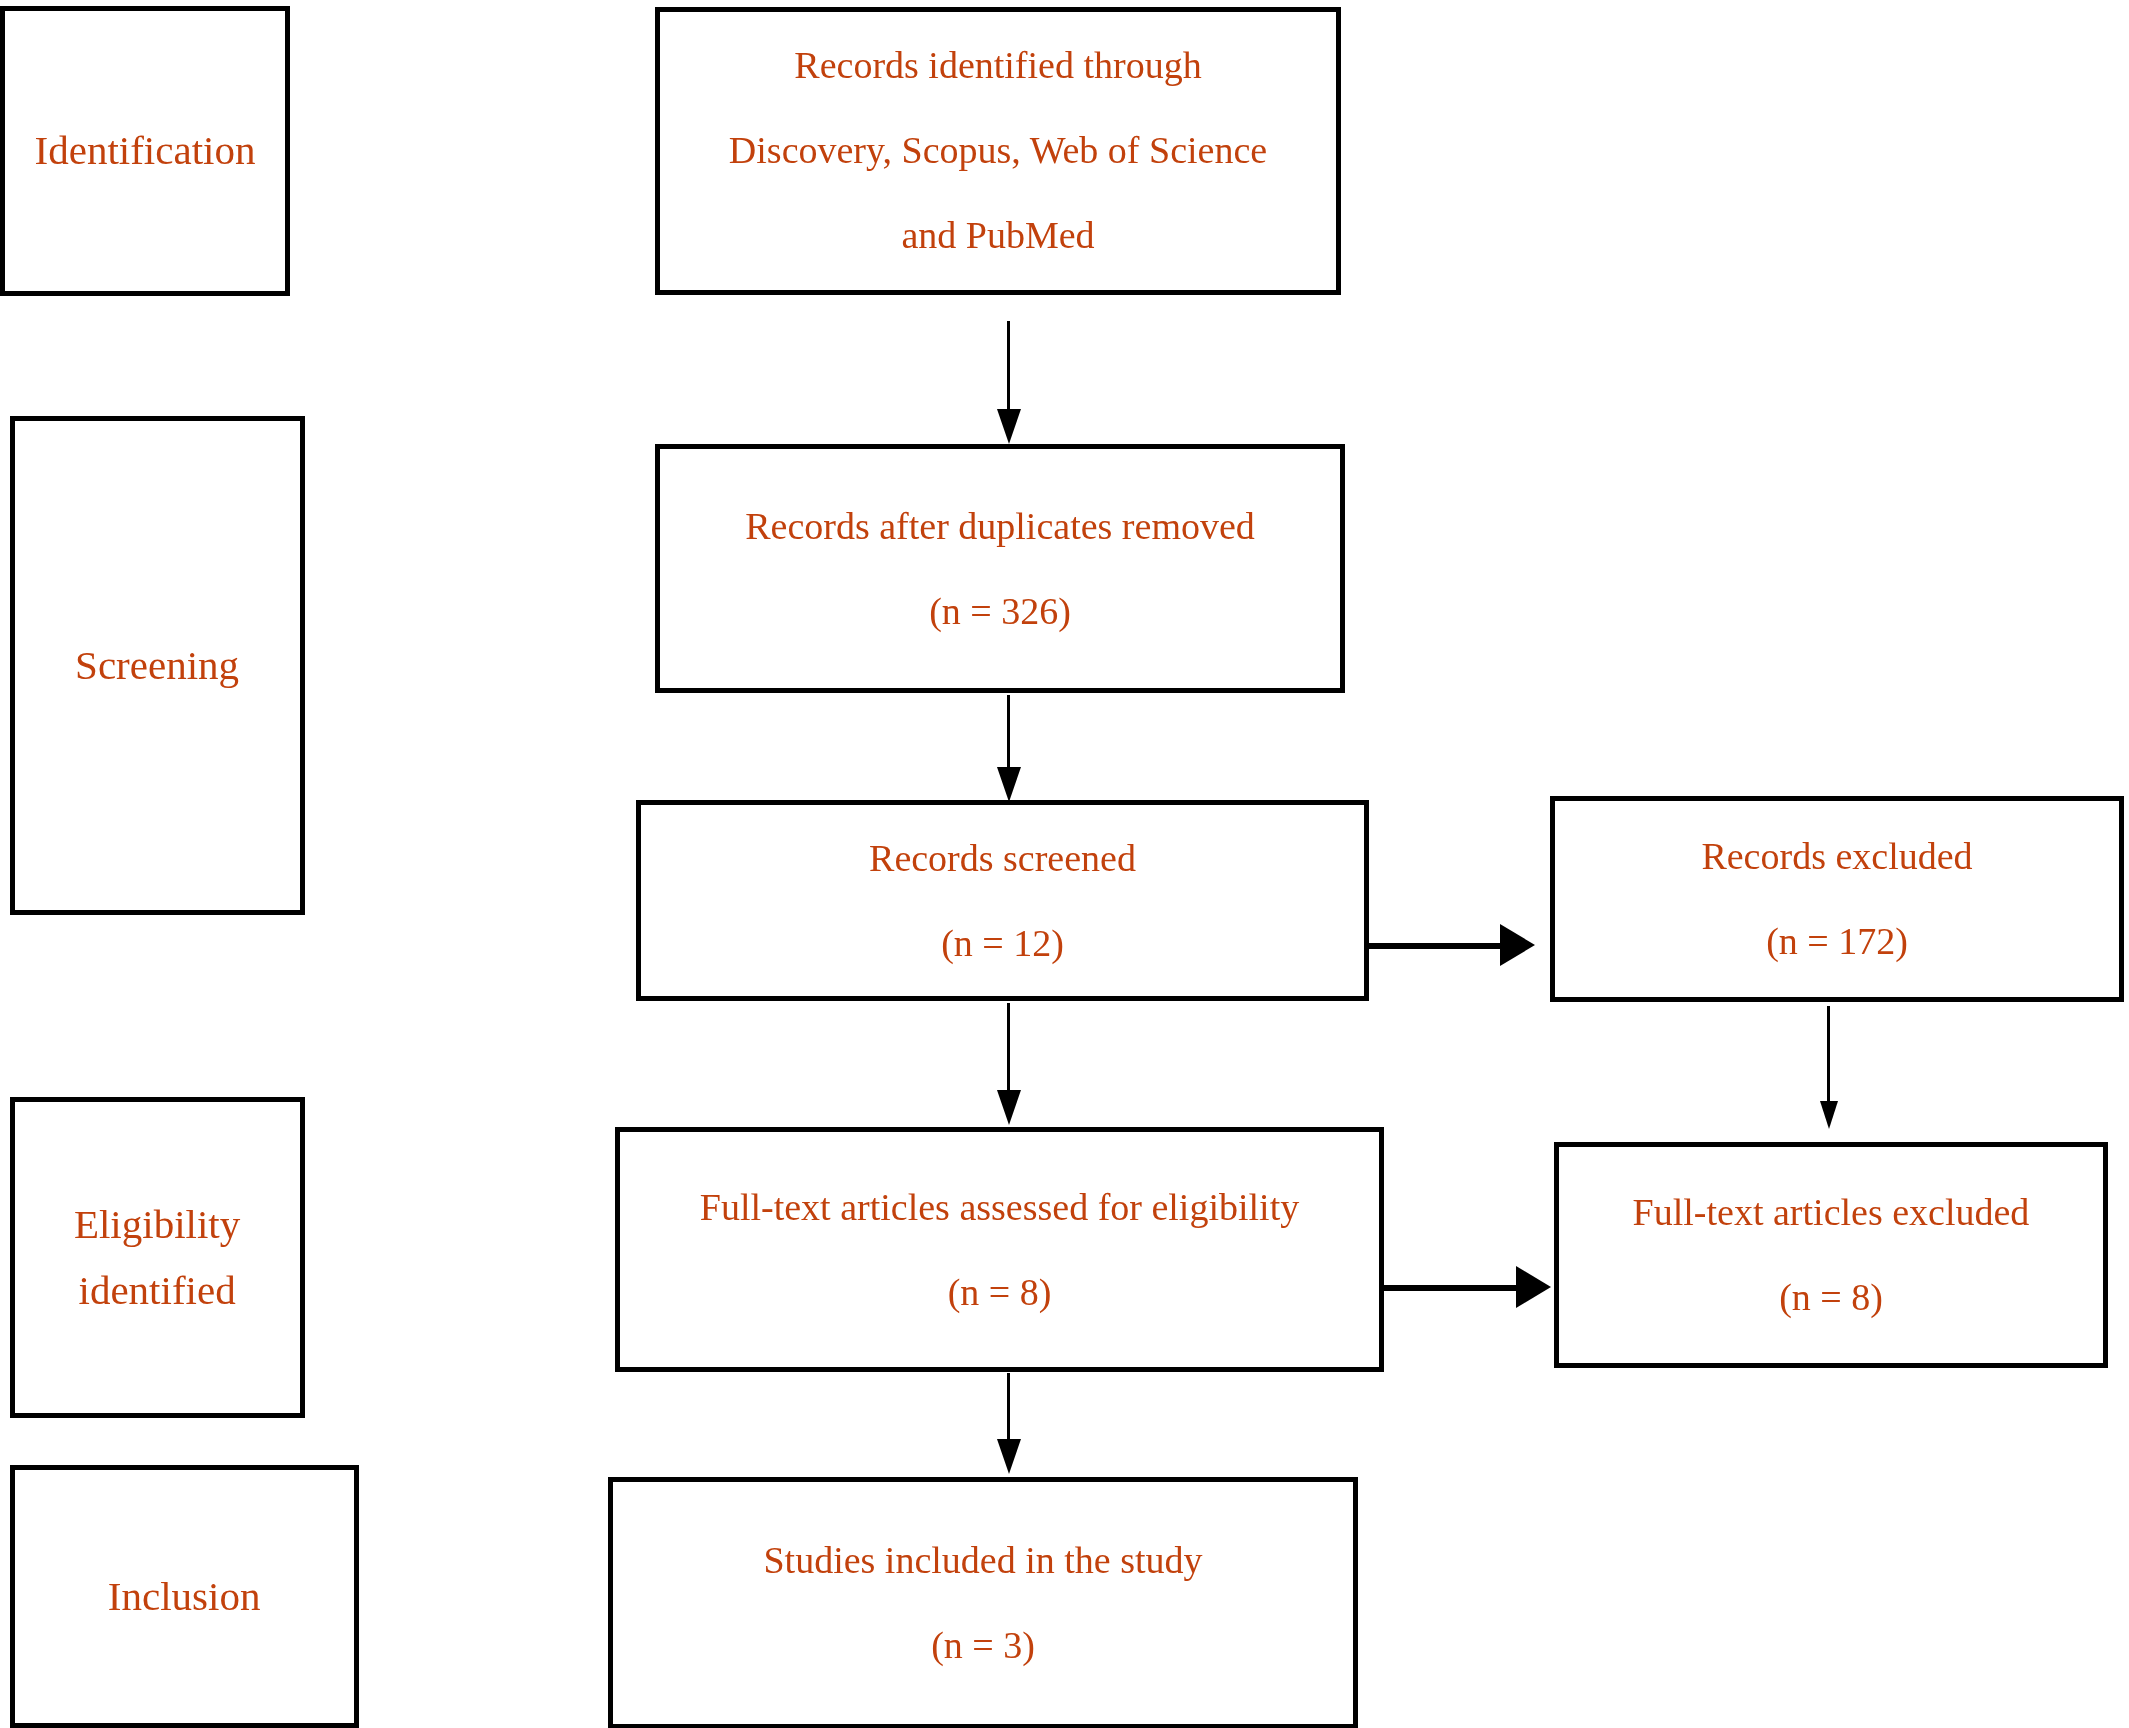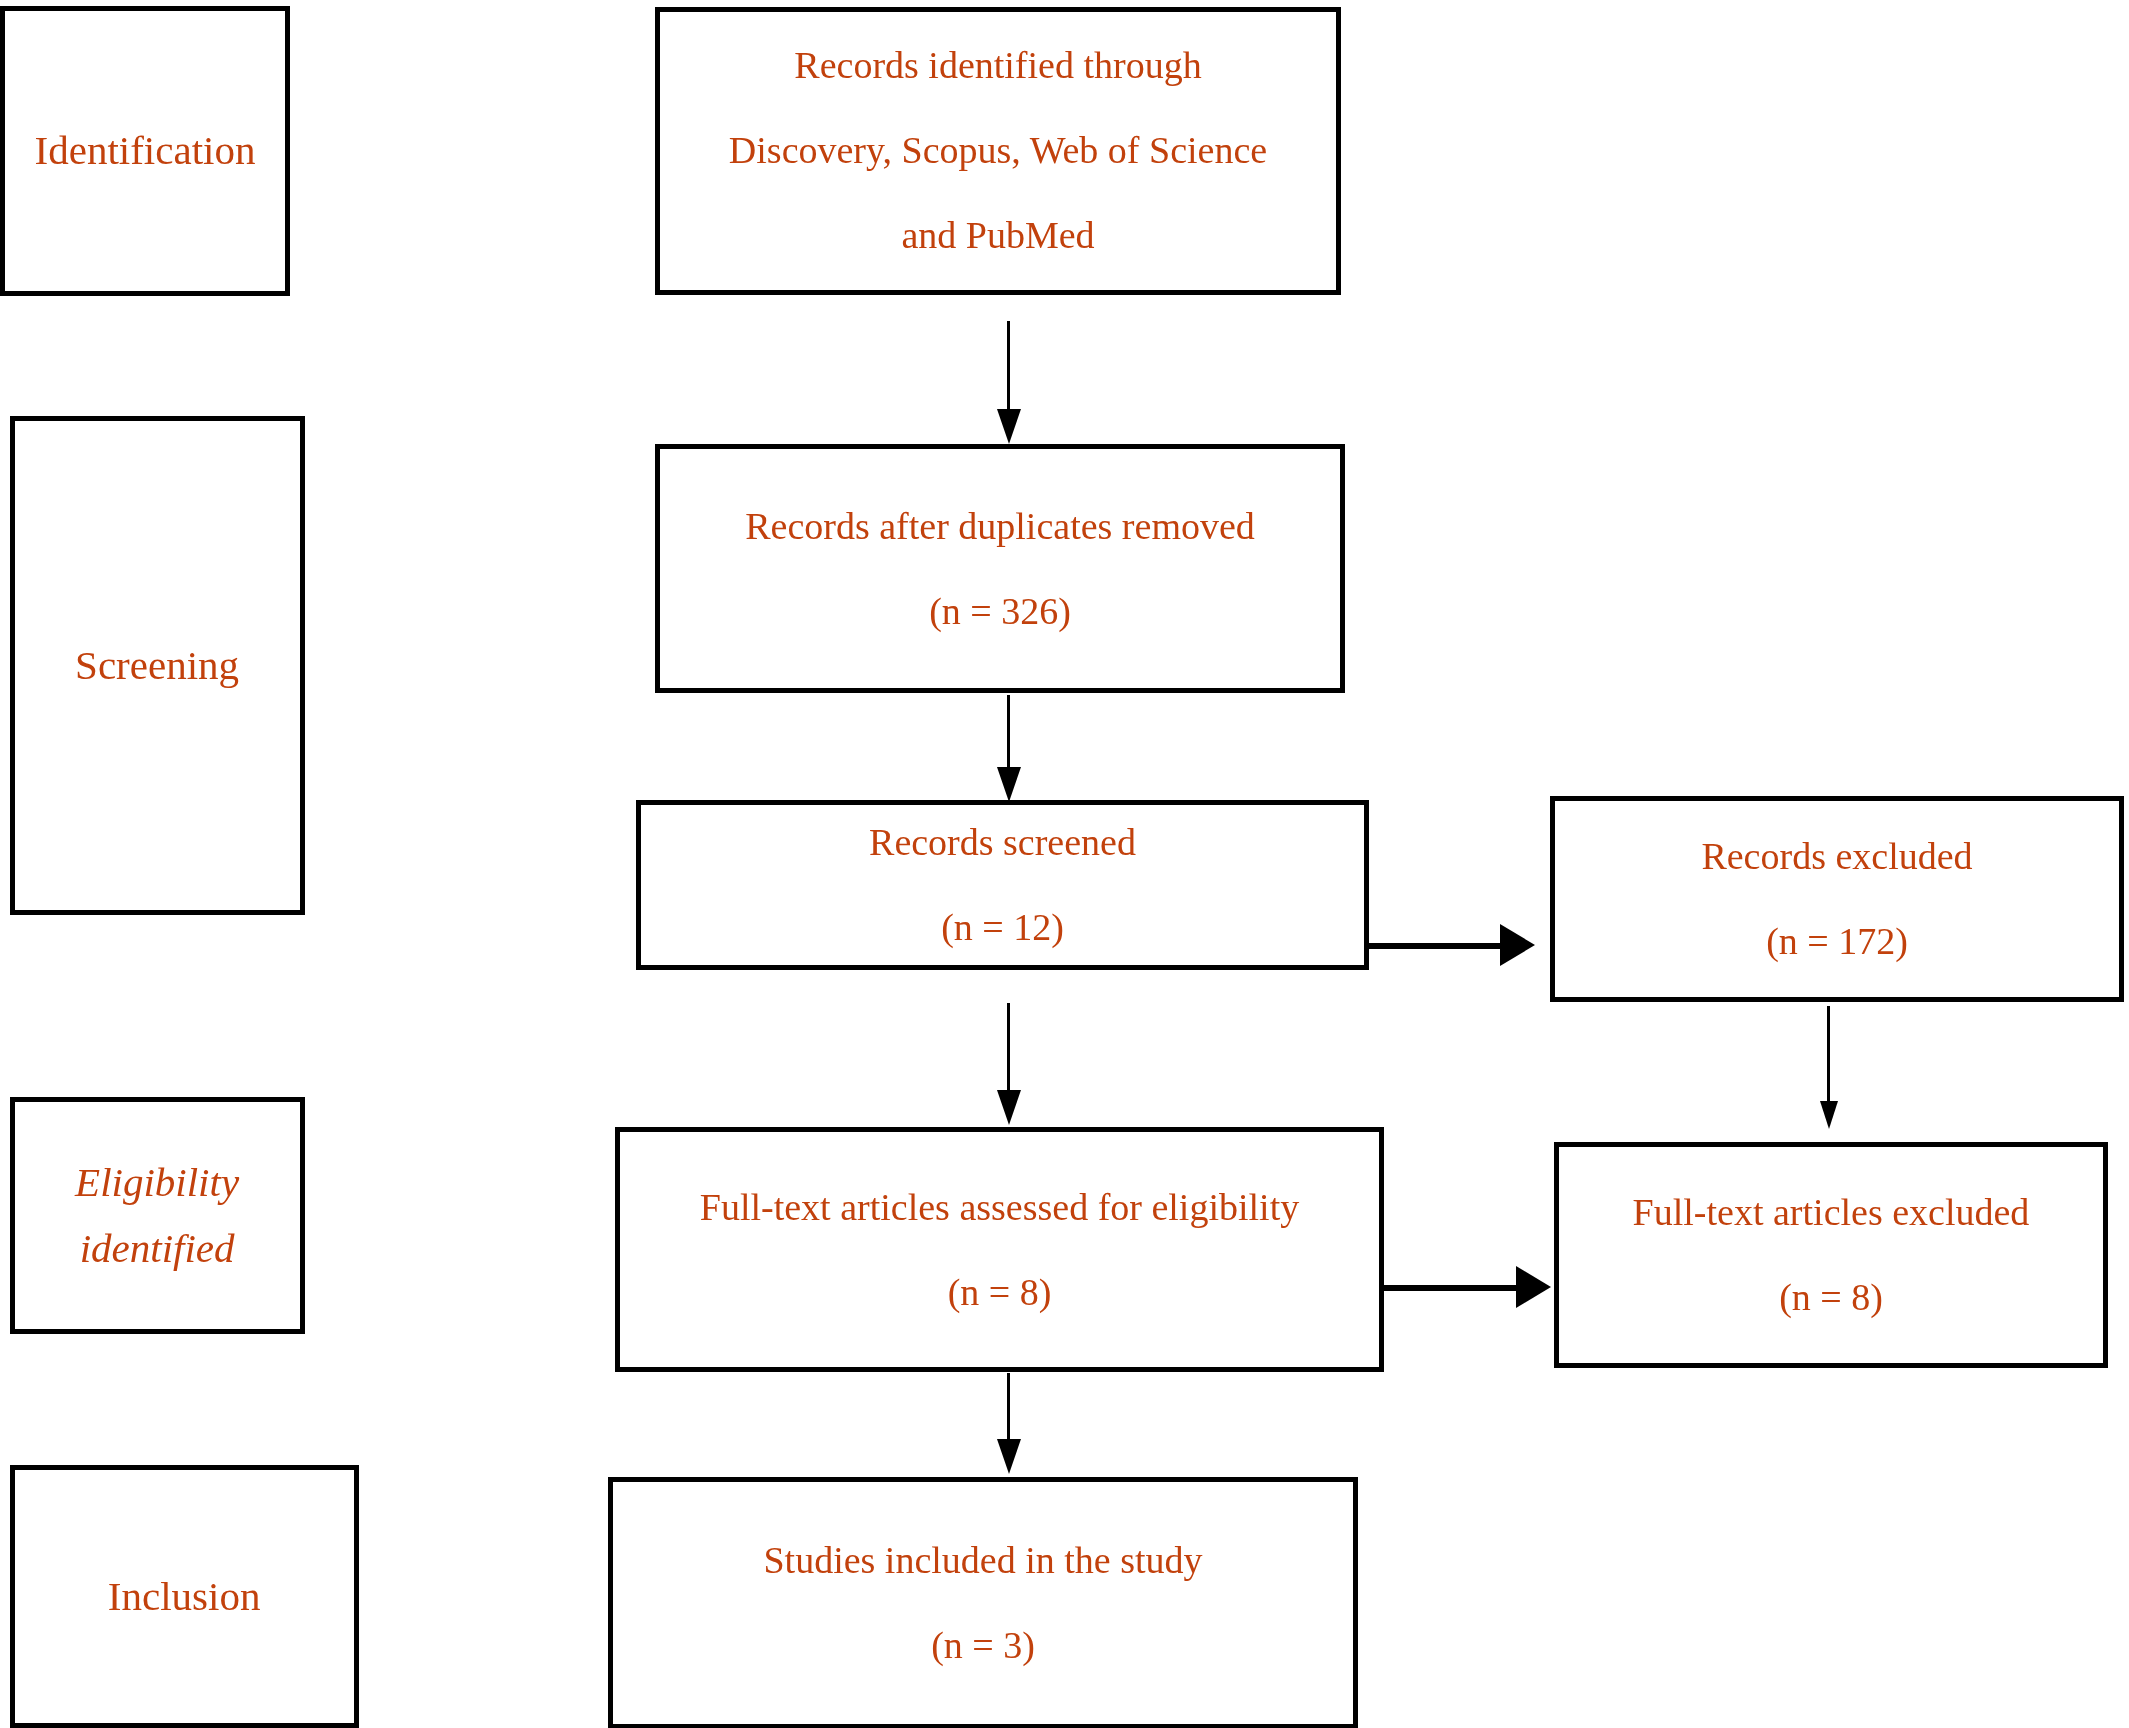--- a/index.html
+++ b/index.html
@@ -31,32 +31,32 @@
   }
   .box .line {
     display: block;
     width: 100%;
     text-align: center;
     white-space: nowrap;
   }
   
   #stage-identification { left: 0;  top: 5.6px;   width: 290px;  height: 290px; }
   #stage-screening      { left: 9.6px;  top: 416px;  width: 295px;  height: 499px; }
-  #stage-eligibility    { left: 9.6px;  top: 1097px; width: 295px;  height: 237px; font-style: italic; }
+  #stage-eligibility    { left: 9.6px;  top: 1097px; width: 295px;  height: 321px; }
   #stage-inclusion      { left: 9.6px;  top: 1465px; width: 349px;  height: 263px; }
 
   .stage-label {
     font-size: 41px;
     line-height: 1.6;
   }
 
   
   #box-identified   { left: 655px; top: 6.8px;   width: 686px; height: 288px; }
   #box-duplicates   { left: 655px; top: 444px;  width: 690px; height: 249px; }
-  #box-screened     { left: 636px; top: 800px; width: 733px; height: 170px; }
+  #box-screened     { left: 636px; top: 800px; width: 733px; height: 201px; }
   #box-fulltext     { left: 615px; top: 1127px; width: 769px; height: 245px; }
   #box-included     { left: 608px; top: 1477px; width: 750px; height: 252px; }
 
   
   #box-records-excluded  { left: 1534px; top: 796px; width: 574px; height: 206px; margin-left: 16px; }
   #box-fulltext-excluded { left: 1554px; top: 1142px; width: 554px;  height: 226px; }
 
   .flow-text {
     font-size: 38px;
     line-height: 1.55;

